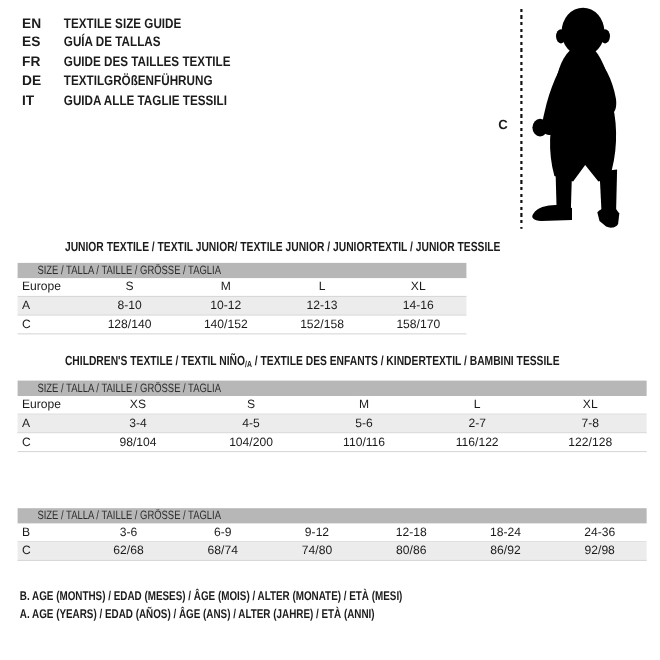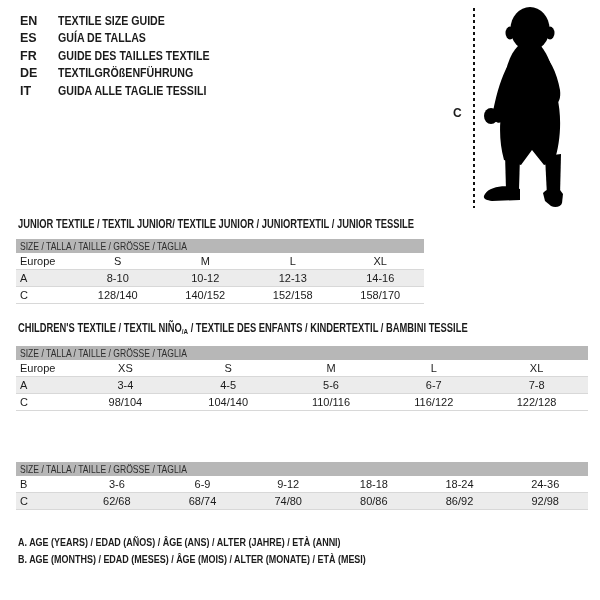--- a/index.html
+++ b/index.html
@@ -18,27 +18,27 @@
   .langs .code{position:absolute;left:0;top:0;}
   .langs .name{position:absolute;left:38px;top:0;}
 
   
   .dashline{position:absolute;left:473px;top:8px;width:2px;height:200px;
     background:repeating-linear-gradient(to bottom,#111 0 3px,transparent 3px 6px);}
   .cmark{position:absolute;left:453px;top:106px;font-weight:700;font-size:12px;}
   .toddler{position:absolute;left:479px;top:4px;width:100px;height:206px;}
 
   
-  .sec-title{position:absolute;font-weight:700;font-size:12px;line-height:16px;white-space:nowrap;}
+  .sec-title{position:absolute;font-weight:700;font-size:12px;line-height:16px;white-space:nowrap;margin-left:41px;}
   .sub{font-size:8px;vertical-align:-2px;letter-spacing:0;}
 
   
   .tbl{position:absolute;font-size:11px;}
   .size-bar{height:14px;line-height:14px;background:#b7b7b7;color:#2d2d2d;
-            padding-left:4px;font-size:11px;overflow:hidden;}
+            padding-left:18px;font-size:11px;overflow:hidden;}
   .trow{display:flex;height:16px;line-height:16px;align-items:flex-start;
         border-bottom:1px solid #d8d8d8;background:#fff;}
   .trow.alt{background:#ececec;}
   .trow .lbl{width:58px;padding-left:4px;box-sizing:border-box;text-align:left;}
   .trow .val{flex:1;text-align:center;}
 
   
   .notes{position:absolute;left:18px;top:534px;font-weight:700;font-size:11.5px;}
   .notes p{margin:0;height:17px;line-height:17px;}
 </style>
@@ -140,55 +140,55 @@
       <span class="val">S</span>
       <span class="val">M</span>
       <span class="val">L</span>
       <span class="val">XL</span>
     </div>
     <div class="trow alt">
       <span class="lbl">A</span>
       <span class="val">3-4</span>
       <span class="val">4-5</span>
       <span class="val">5-6</span>
-      <span class="val">6-7</span>
+      <span class="val">2-7</span>
       <span class="val">7-8</span>
     </div>
     <div class="trow">
       <span class="lbl">C</span>
       <span class="val">98/104</span>
-      <span class="val">104/140</span>
+      <span class="val">104/200</span>
       <span class="val">110/116</span>
       <span class="val">116/122</span>
       <span class="val">122/128</span>
     </div>
   </div>
 
   <div class="tbl" style="left:16px;top:462px;width:572px;">
     <div class="size-bar">
       <span class="cond">SIZE / TALLA / TAILLE / GRÖSSE / TAGLIA</span>
     </div>
     <div class="trow">
       <span class="lbl">B</span>
       <span class="val">3-6</span>
       <span class="val">6-9</span>
       <span class="val">9-12</span>
-      <span class="val">18-18</span>
+      <span class="val">12-18</span>
       <span class="val">18-24</span>
       <span class="val">24-36</span>
     </div>
     <div class="trow alt">
       <span class="lbl">C</span>
       <span class="val">62/68</span>
       <span class="val">68/74</span>
       <span class="val">74/80</span>
       <span class="val">80/86</span>
       <span class="val">86/92</span>
       <span class="val">92/98</span>
     </div>
   </div>
 
   <div class="notes">
+    <p><span class="cond">B. AGE (MONTHS) / EDAD (MESES) / ÂGE (MOIS) / ALTER (MONATE) / ETÀ (MESI)</span></p>
     <p><span class="cond">A. AGE (YEARS) / EDAD (AÑOS) / ÂGE (ANS) / ALTER (JAHRE) / ETÀ (ANNI)</span></p>
-    <p><span class="cond">B. AGE (MONTHS) / EDAD (MESES) / ÂGE (MOIS) / ALTER (MONATE) / ETÀ (MESI)</span></p>
   </div>
 
 </div>
 
 </body></html>

